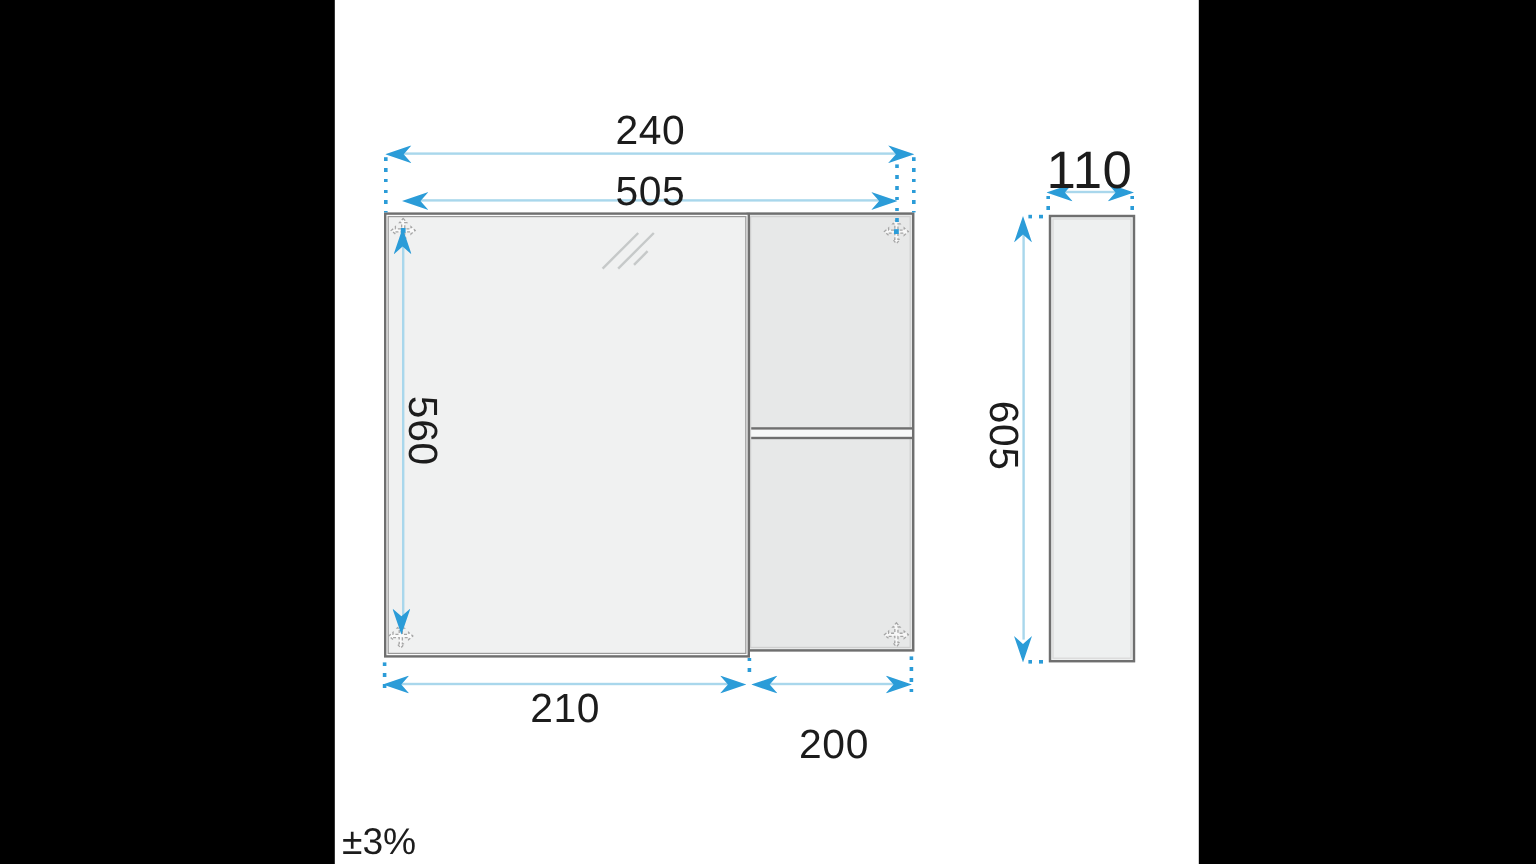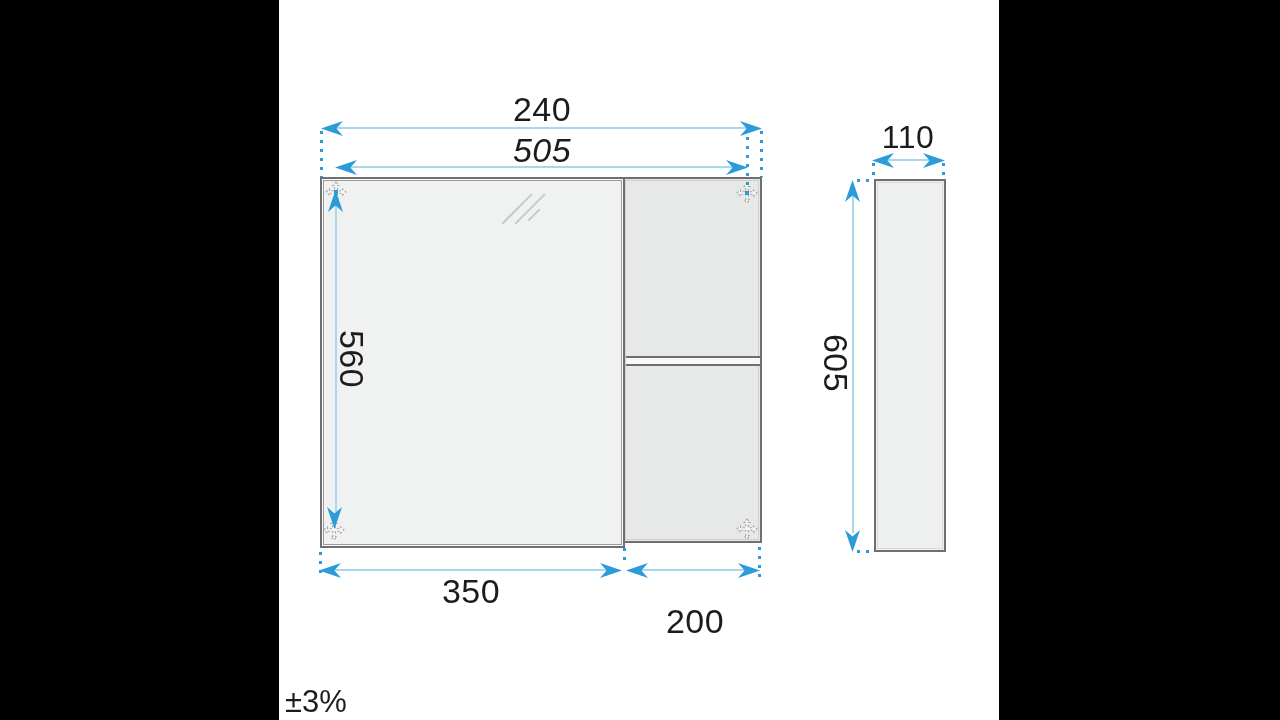--- a/index.html
+++ b/index.html
@@ -79,51 +79,51 @@
     <path d="M0,-10 L3,-6.5 L1.3,-6.5 L1.3,-1.3 L6.5,-1.3 L6.5,-3 L10,0 L6.5,3 L6.5,1.3 L1.3,1.3 L1.3,6.5 L3,6.5 L0,10 L-3,6.5 L-1.3,6.5 L-1.3,1.3 L-6.5,1.3 L-6.5,3 L-10,0 L-6.5,-3 L-6.5,-1.3 L-1.3,-1.3 L-1.3,-6.5 L-3,-6.5 Z" fill="#ffffff" fill-opacity="0.65" stroke="#a6a6a6" stroke-width="1.1" stroke-dasharray="2.5 1.8"></path>
   </svg>
 
   <div class="dim-label" style="left:482px;top:92px;width:120px;">240</div>
   <div class="dline-h" style="left:332px;top:127px;width:420px;"></div>
   <div class="arrow left" style="left:321px;top:121px;"></div>
   <div class="arrow right" style="left:740px;top:121px;"></div>
   <div class="vdots" style="left:320px;top:131px;height:46px;"></div>
   <div class="vdots" style="left:760px;top:131px;height:46px;"></div>
 
-  <div class="dim-label" style="left:482px;top:133px;width:120px;font-style:italic;">505</div>
+  <div class="dim-label" style="left:482px;top:143px;width:120px;">505</div>
   <div class="dline-h" style="left:347px;top:166px;width:391px;"></div>
   <div class="arrow left" style="left:335px;top:160px;"></div>
   <div class="arrow right" style="left:726px;top:160px;"></div>
   <div class="vdots" style="left:746px;top:137px;height:54px;"></div>
   <div class="bluedot" style="left:334px;top:190px;"></div>
   <div class="bluedot" style="left:745px;top:191px;"></div>
 
   <div class="dim-label rot" style="left:312px;top:342px;width:80px;">560</div>
   <div class="dline-v" style="left:335px;top:200px;height:320px;"></div>
   <div class="arrow up" style="left:328px;top:190px;"></div>
   <div class="arrow down" style="left:327px;top:507px;"></div>
 
-  <div class="dim-label" style="left:411px;top:574px;width:120px;">350</div>
+  <div class="dim-label" style="left:411px;top:574px;width:120px;">210</div>
   <div class="dline-h" style="left:330px;top:569px;width:282px;"></div>
   <div class="arrow left" style="left:319px;top:563px;"></div>
   <div class="arrow right" style="left:600px;top:563px;"></div>
   <div class="vdots" style="left:319px;top:552px;height:26px;"></div>
   <div class="vdots" style="left:623px;top:548px;height:16px;"></div>
 
   <div class="dim-label" style="left:635px;top:604px;width:120px;">200</div>
   <div class="dline-h" style="left:637px;top:569px;width:112px;"></div>
   <div class="arrow left" style="left:626px;top:563px;"></div>
   <div class="arrow right" style="left:738px;top:563px;"></div>
   <div class="vdots" style="left:758px;top:547px;height:31px;"></div>
 
   <div class="box sidebox">
     <div class="inner"></div>
   </div>
 
-  <div class="dim-label" style="left:850px;top:121px;width:116px;font-size:32px;">110</div>
+  <div class="dim-label" style="left:850px;top:121px;width:116px;font-size:44px;">110</div>
   <div class="dline-h" style="left:884px;top:159px;width:50px;"></div>
   <div class="arrow left" style="left:872px;top:153px;"></div>
   <div class="arrow right" style="left:923px;top:153px;"></div>
   <div class="vdots" style="left:872px;top:163px;height:16px;"></div>
   <div class="vdots" style="left:942px;top:163px;height:16px;"></div>
 
   <div class="dim-label rot" style="left:796px;top:346px;width:80px;">605</div>
   <div class="dline-v" style="left:852px;top:190px;height:343px;"></div>
   <div class="arrow up" style="left:845px;top:180px;"></div>
   <div class="arrow down" style="left:845px;top:530px;"></div>

